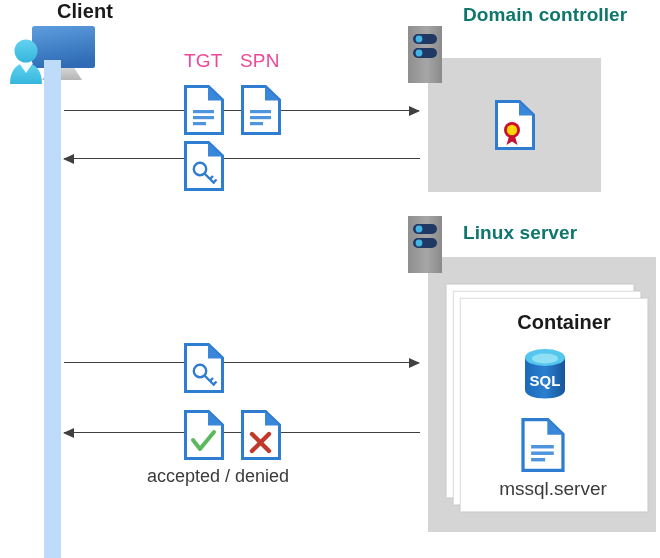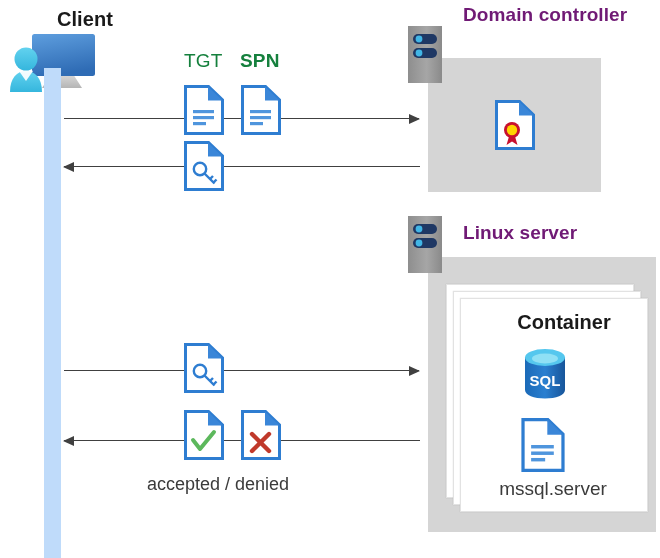--- a/index.html
+++ b/index.html
@@ -1,18 +1,18 @@
 <!DOCTYPE html>
 <html><head>
 <meta charset="utf-8">
 <style>
   html,body{margin:0;padding:0;background:#ffffff;}
   body{width:660px;height:558px;position:relative;overflow:hidden;
        font-family:"Liberation Sans","DejaVu Sans",sans-serif;color:#262626;}
-  .abs{position:absolute;margin-top:8px;}
+  .abs{position:absolute;}
 
   
   #client-lifeline{left:44px;top:60px;width:17px;height:498px;background:#bfdbfa;}
 
   
   #client-label{left:30px;top:0px;width:110px;text-align:center;
        font-weight:bold;font-size:20px;letter-spacing:.1px;color:#1a1a1a;}
 
   
   #client-icon{left:6px;top:24px;width:110px;height:62px;}
@@ -28,36 +28,36 @@
        border-bottom:5.5px solid transparent;}
   .headleft{position:absolute;left:-1px;top:-5px;width:0;height:0;
        border-right:11px solid #404040;border-top:5.5px solid transparent;
        border-bottom:5.5px solid transparent;}
 
   
   .doc{position:absolute;text-align:center;}
   .doc svg{display:block;}
 
   
-  .doclabel{position:absolute;font-size:19px;color:#15803d;letter-spacing:.2px;}
+  .doclabel{position:absolute;font-size:19px;color:#ec4899;letter-spacing:.2px;}
   #tgt-label{left:184px;top:50px;}
-  #spn-label{left:240px;top:50px;font-weight:bold;}
+  #spn-label{left:240px;top:50px;}
 
   #acc-den-label{left:147px;top:466px;font-size:18px;color:#3b3b3b;}
 
   
   .panel{position:absolute;background:#d5d5d5;}
   #dc-panel{left:428px;top:58px;width:173px;height:134px;}
   #ls-panel{left:428px;top:257px;width:228px;height:275px;}
 
   .server-ico{position:absolute;}
   #dc-server{left:408px;top:26px;}
   #ls-server{left:408px;top:216px;}
 
-  .srv-title{position:absolute;font-weight:bold;font-size:19px;color:#701a75;
+  .srv-title{position:absolute;font-weight:bold;font-size:19px;color:#0f766e;
        line-height:24px;letter-spacing:.1px;}
   #dc-title{left:463px;top:3px;width:180px;}
   #ls-title{left:463px;top:221px;width:200px;}
 
   
   .card{position:absolute;background:#ffffff;border:1px solid #e2e2e2;
         box-shadow:0 0 1px rgba(0,0,0,.18);}
   #card-back{left:446px;top:284px;width:186px;height:212px;}
   #card-mid{left:453px;top:291px;width:186px;height:212px;}
   #card-front{left:460px;top:298px;width:186px;height:212px;}

